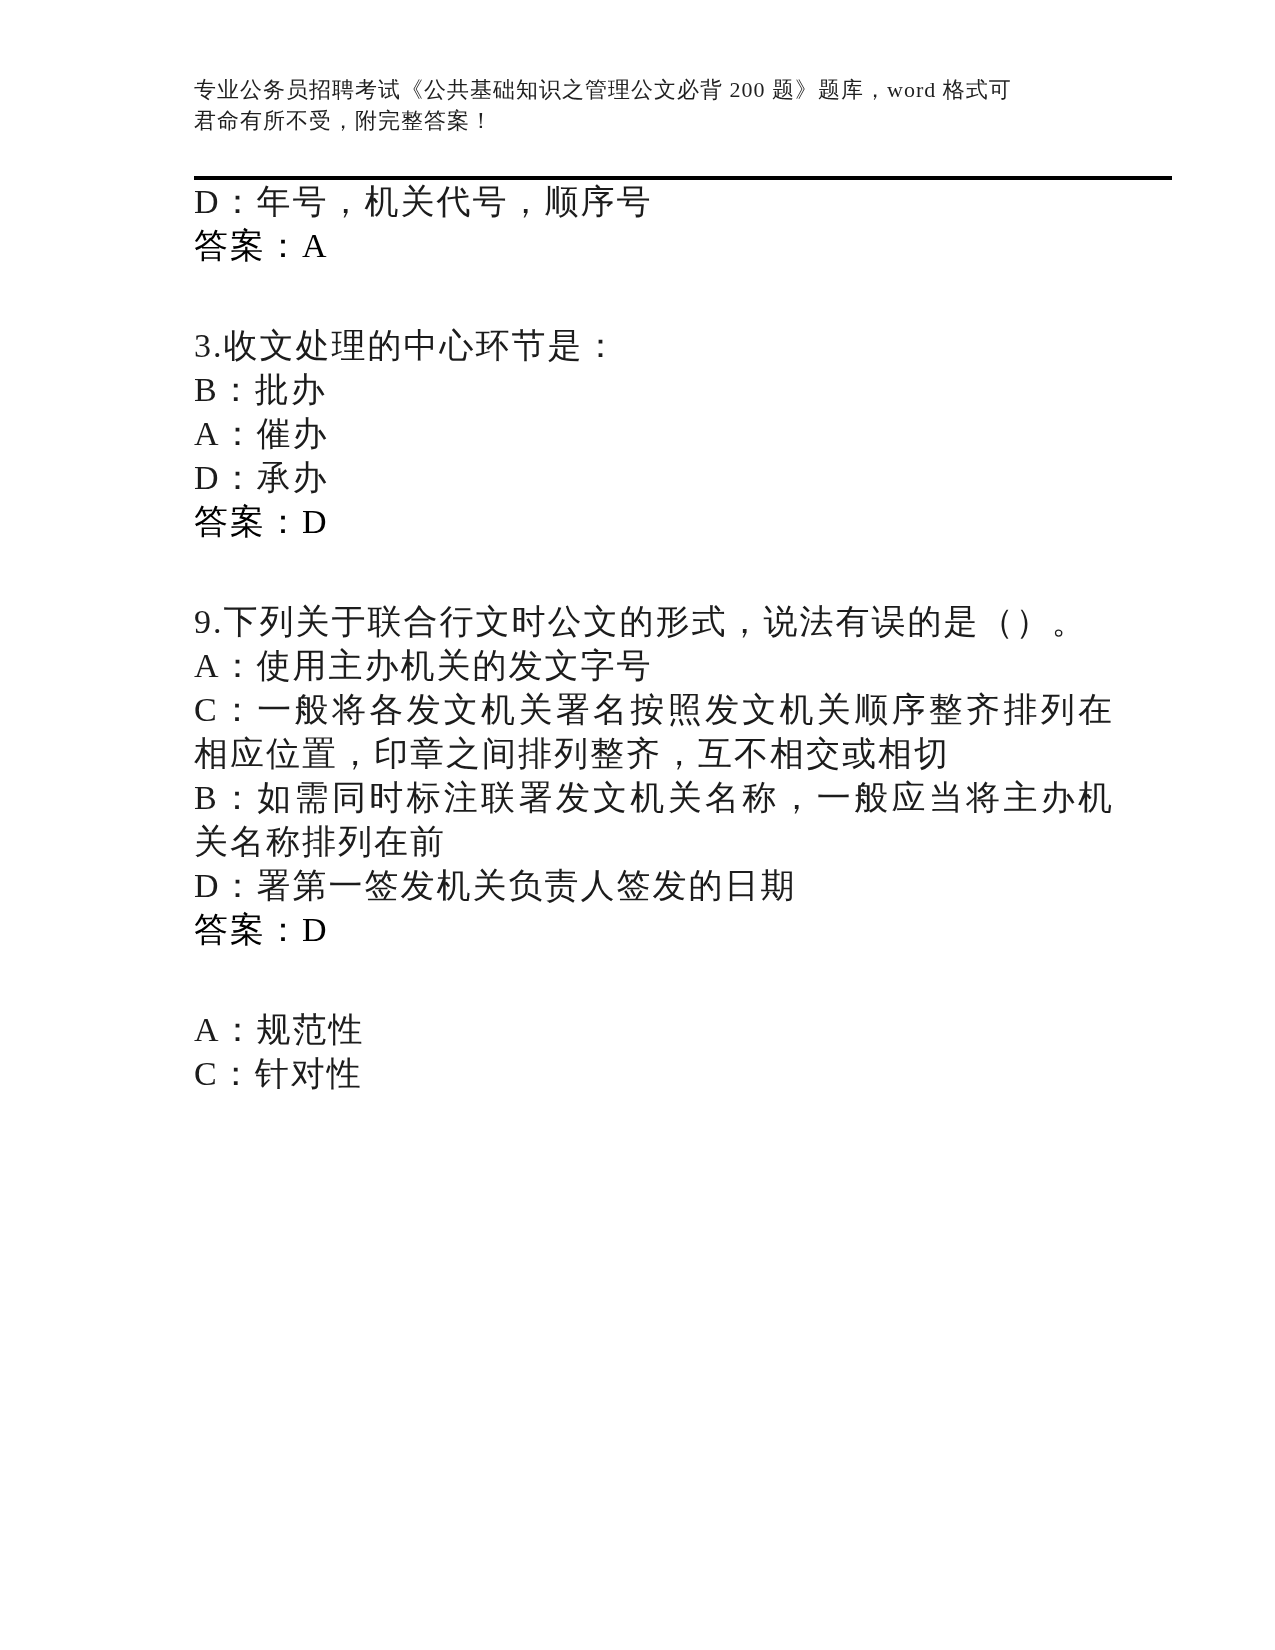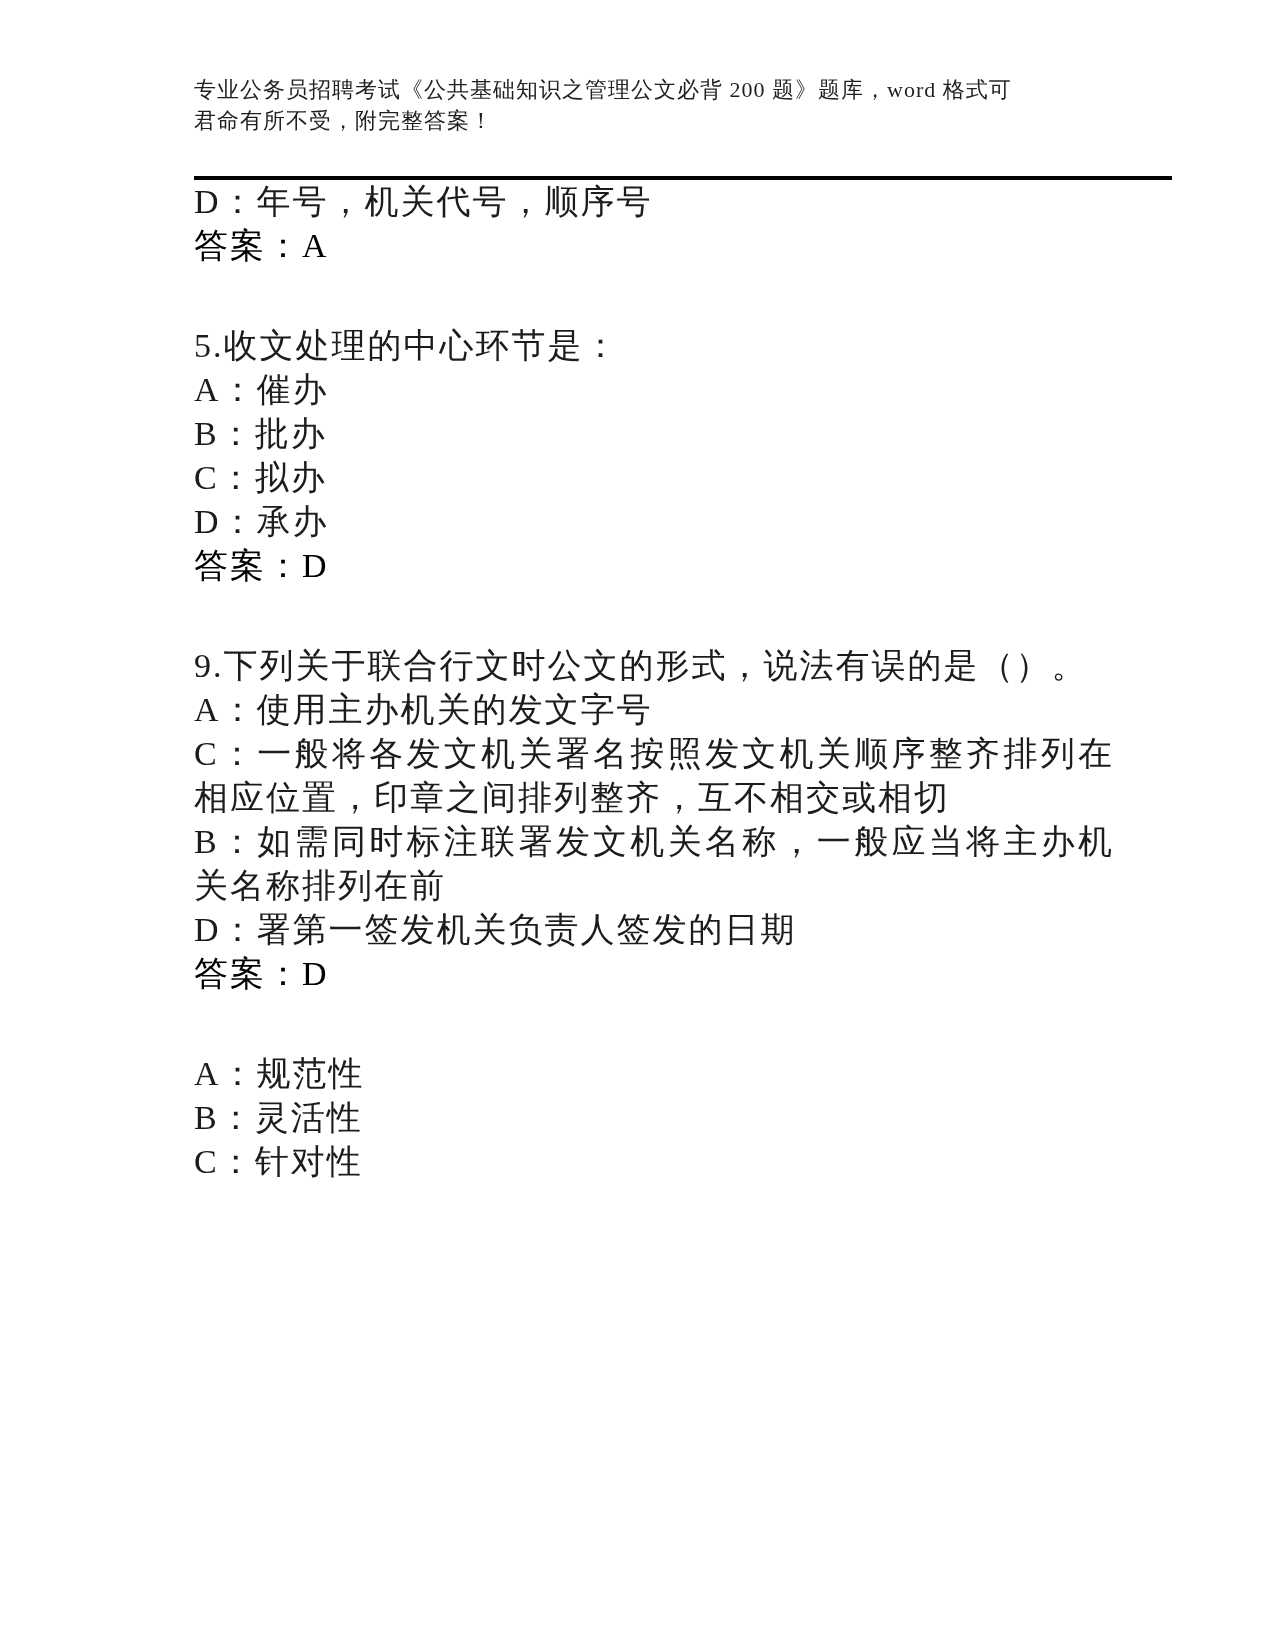--- a/index.html
+++ b/index.html
@@ -65,37 +65,35 @@
   <div class="header-rule"></div>
 
   <div class="body-text">
 
     <div class="qa-block">
       <p>D：年号，机关代号，顺序号</p>
       <p class="answer">答案：A</p>
     </div>
 
     <div class="qa-block question-block">
-      <p>5.收文处理的中心环节是：</p>
+      <p>3.收文处理的中心环节是：</p>
+      <p>B：批办</p>
       <p>A：催办</p>
-      <p>B：批办</p>
-      <p>C：拟办</p>
       <p>D：承办</p>
       <p class="answer">答案：D</p>
     </div>
 
     <div class="qa-block question-block">
       <p>9.下列关于联合行文时公文的形式，说法有误的是（）。</p>
       <p>A：使用主办机关的发文字号</p>
       <p>C：一般将各发文机关署名按照发文机关顺序整齐排列在相应位置，印章之间排列整齐，互不相交或相切</p>
       <p>B：如需同时标注联署发文机关名称，一般应当将主办机关名称排列在前</p>
       <p>D：署第一签发机关负责人签发的日期</p>
       <p class="answer">答案：D</p>
     </div>
 
     <div class="qa-block question-block">
       <p>A：规范性</p>
-      <p>B：灵活性</p>
       <p>C：针对性</p>
     </div>
 
   </div>
 </div>
 
 </body></html>

